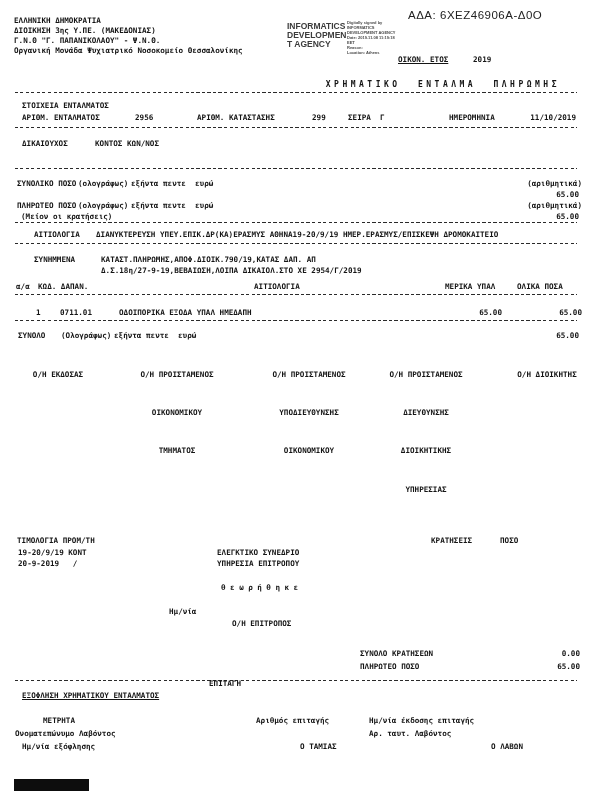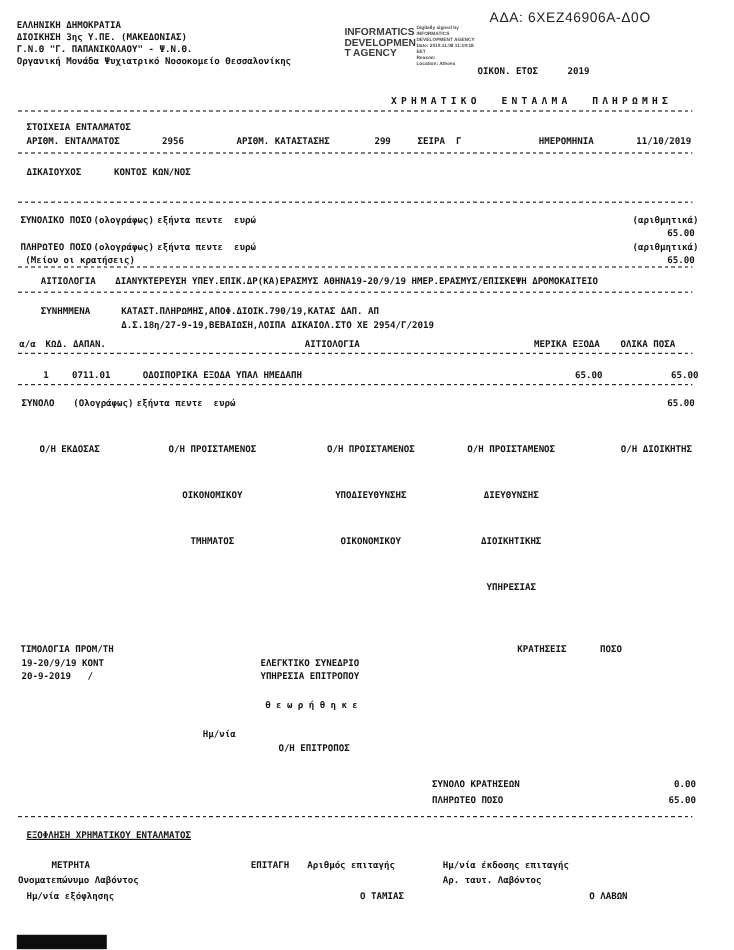--- a/index.html
+++ b/index.html
@@ -56,21 +56,21 @@
   <div class="agency" style="left:287px; top:31px;">DEVELOPMEN</div>
   <div class="agency" style="left:287px; top:40px;">T AGENCY</div>
   <div class="sigstamp" style="left:347px; top:20px;">Digitally signed by</div>
   <div class="sigstamp" style="left:347px; top:25px;">INFORMATICS</div>
   <div class="sigstamp" style="left:347px; top:30px;">DEVELOPMENT AGENCY</div>
   <div class="sigstamp" style="left:347px; top:35px;">Date: 2019.11.08 11:19:18</div>
   <div class="sigstamp" style="left:347px; top:40px;">EET</div>
   <div class="sigstamp" style="left:347px; top:45px;">Reason:</div>
   <div class="sigstamp" style="left:347px; top:50px;">Location: Athens</div>
 
-  <span class="t" style="left:398px; top:55px;">ΟΙΚΟΝ. ΕΤΟΣ</span>
+  <span class="t" style="left:398px; top:55px;text-decoration:underline;">ΟΙΚΟΝ. ΕΤΟΣ</span>
   <span class="t" style="left:473px; top:55px;">2019</span>
 
   <div class="t title" style="left:0; top:80px; width:560px; text-align:right;">ΧΡΗΜΑΤΙΚΟ ΕΝΤΑΛΜΑ ΠΛΗΡΩΜΗΣ</div>
   <div class="dash" style="top:92px;"></div>
 
   <div class="t" style="left:22px; top:101px;">ΣΤΟΙΧΕΙΑ ΕΝΤΑΛΜΑΤΟΣ</div>
   <span class="t" style="left:22px;  top:113px;">ΑΡΙΘΜ. ΕΝΤΑΛΜΑΤΟΣ</span>
   <span class="t" style="left:135px; top:113px;">2956</span>
   <span class="t" style="left:197px; top:113px;">ΑΡΙΘΜ. ΚΑΤΑΣΤΑΣΗΣ</span>
   <span class="t" style="left:312px; top:113px;">299</span>
@@ -101,21 +101,21 @@
   <span class="t" style="left:96px; top:230px;">ΔΙΑΝΥΚΤΕΡΕΥΣΗ ΥΠΕΥ.ΕΠΙΚ.ΔΡ(ΚΑ)ΕΡΑΣΜΥΣ ΑΘΗΝΑ19-20/9/19 ΗΜΕΡ.ΕΡΑΣΜΥΣ/ΕΠΙΣΚΕΨΗ ΔΡΟΜΟΚΑΙΤΕΙΟ</span>
   <div class="dash" style="top:243px;"></div>
 
   <span class="t" style="left:34px;  top:255px;">ΣΥΝΗΜΜΕΝΑ</span>
   <span class="t" style="left:101px; top:255px;">ΚΑΤΑΣΤ.ΠΛΗΡΩΜΗΣ,ΑΠΟΦ.ΔΙΟΙΚ.790/19,ΚΑΤΑΣ ΔΑΠ. ΑΠ</span>
   <span class="t" style="left:101px; top:266px;">Δ.Σ.18η/27-9-19,ΒΕΒΑΙΩΣΗ,ΛΟΙΠΑ ΔΙΚΑΙΟΛ.ΣΤΟ ΧΕ 2954/Γ/2019</span>
 
   <span class="t" style="left:16px;  top:282px;">α/α</span>
   <span class="t" style="left:38px;  top:282px;">ΚΩΔ. ΔΑΠΑΝ.</span>
   <span class="t" style="left:254px; top:282px;">ΑΙΤΙΟΛΟΓΙΑ</span>
-  <span class="t" style="left:445px; top:282px;">ΜΕΡΙΚΑ ΕΞΟΔΑ</span>
+  <span class="t" style="left:445px; top:282px;">ΜΕΡΙΚΑ ΥΠΑΛ</span>
   <span class="t" style="left:517px; top:282px;">ΟΛΙΚΑ ΠΟΣΑ</span>
   <div class="dash" style="top:294px;"></div>
 
   <div>
     <span class="t" style="left:36px;  top:308px;">1</span>
     <span class="t" style="left:60px;  top:308px;">0711.01</span>
     <span class="t" style="left:119px; top:308px;">ΟΔΟΙΠΟΡΙΚΑ ΕΞΟΔΑ ΥΠΑΛ ΗΜΕΔΑΠΗ</span>
     <span class="t tr" style="right:110px; top:308px;">65.00</span>
     <span class="t tr" style="right:30px;  top:308px;">65.00</span>
   </div>
@@ -160,21 +160,21 @@
   <span class="t" style="left:169px; top:607px;">Ημ/νία</span>
   <span class="t" style="left:232px; top:619px;">Ο/Η ΕΠΙΤΡΟΠΟΣ</span>
   <span class="t" style="left:360px; top:649px;">ΣΥΝΟΛΟ ΚΡΑΤΗΣΕΩΝ</span>
   <span class="t tr" style="right:32px; top:649px;">0.00</span>
   <span class="t" style="left:360px; top:662px;">ΠΛΗΡΩΤΕΟ ΠΟΣΟ</span>
   <span class="t tr" style="right:32px; top:662px;">65.00</span>
   <div class="dash" style="top:680px;"></div>
 
   <div class="t" style="left:22px; top:691px;text-decoration:underline;">ΕΞΟΦΛΗΣΗ ΧΡΗΜΑΤΙΚΟΥ ΕΝΤΑΛΜΑΤΟΣ</div>
   <span class="t" style="left:23px;  top:716px;padding-left:20px;">ΜΕΤΡΗΤΑ</span>
-  <span class="t" style="left:209px; top:716px;">ΕΠΙΤΑΓΗ</span>
+  <span class="t" style="left:209px; top:679px;">ΕΠΙΤΑΓΗ</span>
   <span class="t" style="left:256px; top:716px;">Αριθμός επιταγής</span>
   <span class="t" style="left:369px; top:716px;">Ημ/νία έκδοσης επιταγής</span>
   <span class="t" style="left:15px;  top:729px;">Ονοματεπώνυμο Λαβόντος</span>
   <span class="t" style="left:369px; top:729px;">Αρ. ταυτ. Λαβόντος</span>
   <span class="t" style="left:22px;  top:742px;">Ημ/νία εξόφλησης</span>
   <span class="t" style="left:300px; top:742px;">Ο ΤΑΜΙΑΣ</span>
   <span class="t" style="left:491px; top:742px;">Ο ΛΑΒΩΝ</span>
 
   <div class="blackmark" style="left:14px; top:779px; width:75px; height:12px;"></div>
 

